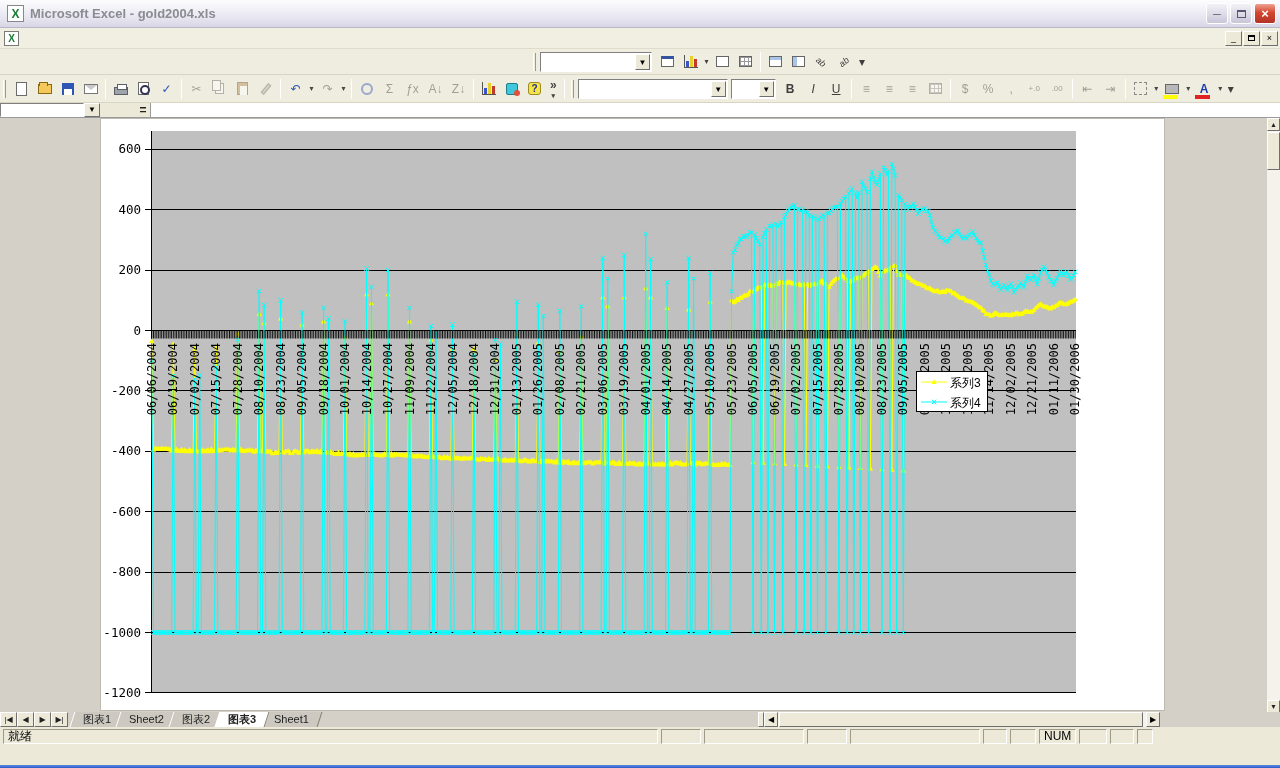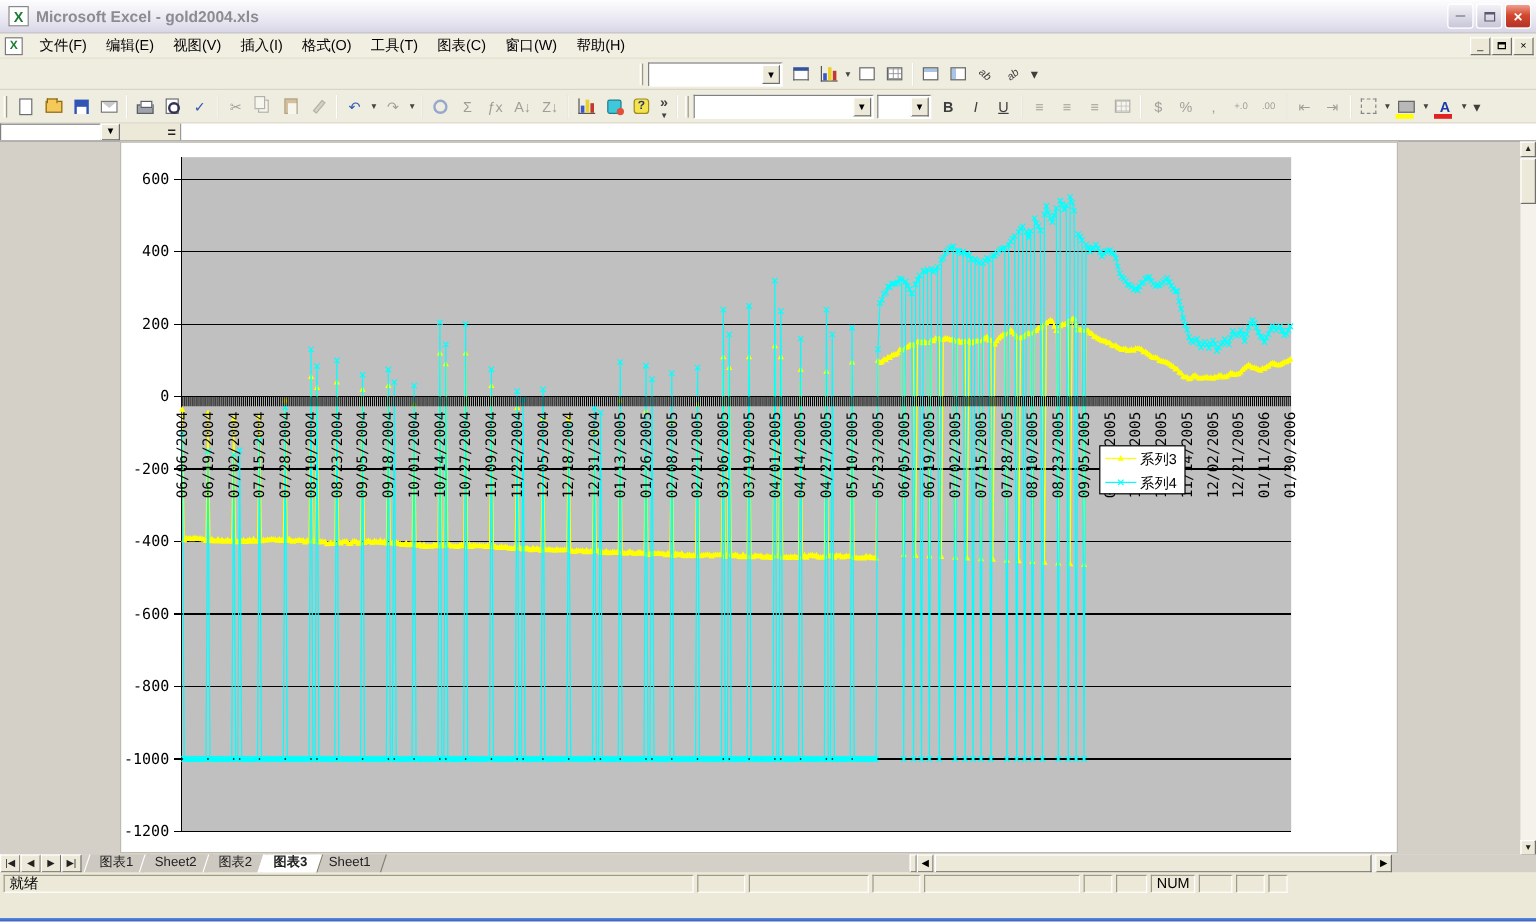--- a/index.html
+++ b/index.html
@@ -121,21 +121,21 @@
   #hsplit { width:6px; background:#ECE9D8; border:1px solid; border-color:#fff #6F6F6F #6F6F6F #fff; }
   .hsb { width:14px; height:15px; background:#ECE9D8; border:1px solid; border-color:#fff #6F6F6F #6F6F6F #fff;
     font-size:8px; text-align:center; line-height:13px; }
   #htrack { width:368px; background:#F4F2EA; position:relative; }
   #hthumb { position:absolute; left:1px; top:0; height:15px; width:364px; background:#ECE9D8; border:1px solid; border-color:#fff #6F6F6F #6F6F6F #fff; }
   #tabrow-endfill { width:120px; }
 
   
   #statusbar { left:0; top:727px; width:1280px; height:18px; background:#ECE9D8; display:flex; align-items:center; }
   .panel { height:15px; border:1px solid; border-color:#9D9A88 #fff #fff #9D9A88; margin-left:3px; padding:0 4px; font-size:12px; line-height:13px; color:#000; }
-  #p-ready { width:575px; }
+  #p-ready { width:655px; }
   #bottomstrip { left:0; top:745px; width:1280px; height:23px; background:#ECE9D8; }
   #taskbar-edge { left:0; top:765px; width:1280px; height:3px; background:linear-gradient(#5E8BDC,#2A5BCF); }
 </style>
 </head>
 <body>
 
 <div class="abs" id="titlebar">
   <div id="app-icon">
       <span>X</span>
     </div>
@@ -146,31 +146,20 @@
         <span class="glyph-restore"></span>
       </div>
     <div class="wbtn close">
         <span class="x">×</span>
       </div>
   </div>
 </div>
 
 <div class="abs" id="menubar">
   <div id="wb-icon">X</div>
-  <div id="menu-items" style="display:flex;">
-      <div class="menu-item">文件(F)</div>
-      <div class="menu-item">编辑(E)</div>
-      <div class="menu-item">视图(V)</div>
-      <div class="menu-item">插入(I)</div>
-      <div class="menu-item">格式(O)</div>
-      <div class="menu-item">工具(T)</div>
-      <div class="menu-item">图表(C)</div>
-      <div class="menu-item">窗口(W)</div>
-      <div class="menu-item">帮助(H)</div>
-    </div>
   <div class="childbtns">
     <div class="cbtn">_</div>
     <div class="cbtn"><span class="glyph-box"></span></div>
     <div class="cbtn">×</div>
   </div>
 </div>
 
 <div class="abs toolbar-row" id="row1">
   <div style="width:530px;"></div>
   <div class="grip"></div>

